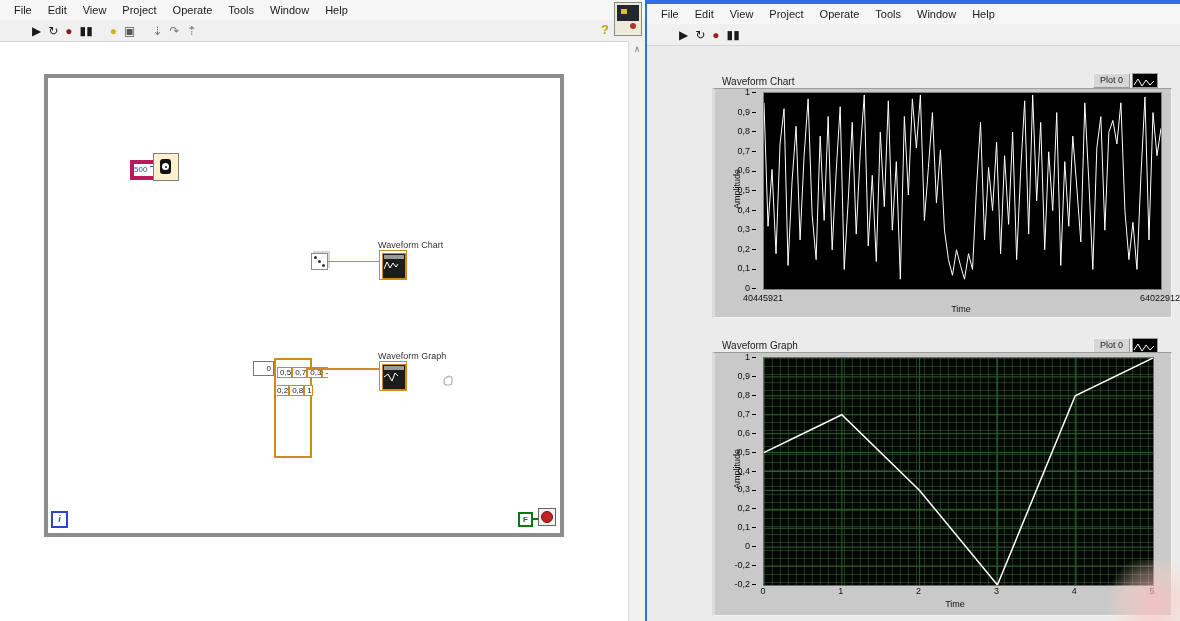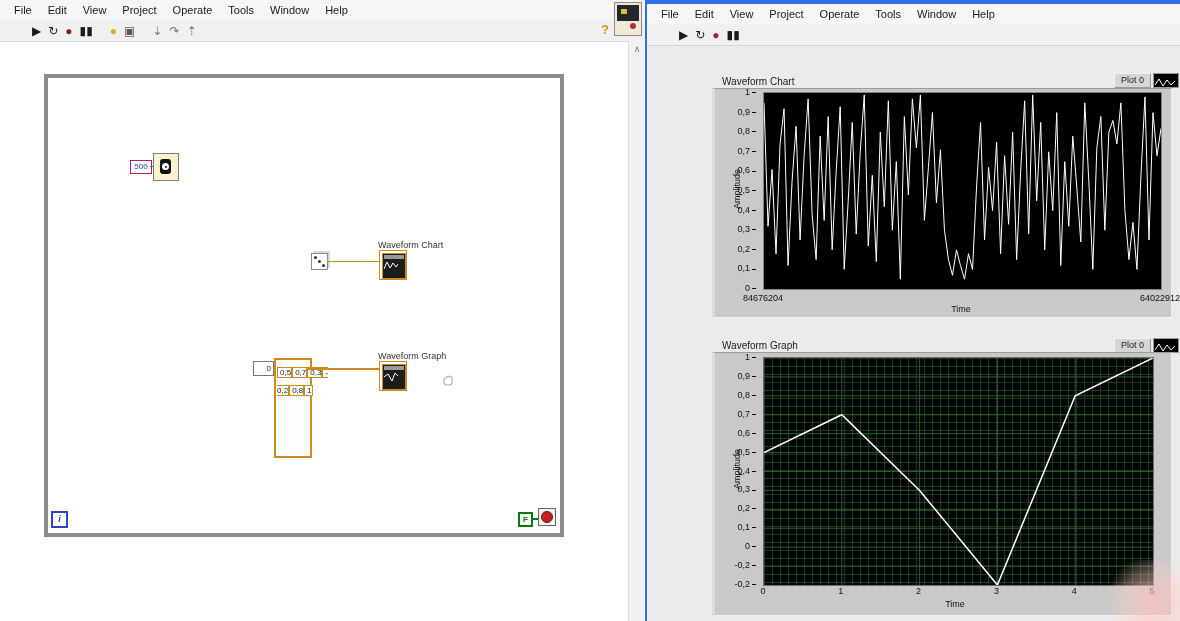--- a/index.html
+++ b/index.html
@@ -27,22 +27,22 @@
   #vi-icon .y{position:absolute;left:6px;top:6px;width:6px;height:5px;background:#e3bf27;}
   #vi-icon .r{position:absolute;right:5px;top:20px;width:6px;height:6px;background:#b23030;border-radius:50%;}
   #help-q{right:36px;top:22px;font-size:13px;font-weight:bold;color:#bfa40a;}
 
   #while-loop{left:44px;top:74px;width:512px;height:455px;border:4px solid #8c8c8c;background:#fff;}
 
   .nodelabel{font-size:9px;color:#333;white-space:nowrap;}
   .wire-o{background:#cf8a1e;}
   .wire-b{background:#3050c8;}
 
-  #const-500{left:130px;top:160px;width:20px;height:12px;border:1px solid #be185d;
-             font-size:8px;color:#2946c8;text-align:center;line-height:12px;background:#fff;}
+  #const-500{left:130px;top:160px;width:20px;height:12px;border:4px solid #be185d;
+             font-size:8px;color:#2946c8;text-align:left;line-height:12px;background:#fff;}
   #wait-node{left:153px;top:153px;width:24px;height:26px;background:#fbf2cd;border:1px solid #7d7d7d;}
   #wait-node .watch{position:absolute;left:6px;top:5px;width:11px;height:15px;background:#111;border-radius:3px;}
   #wait-node .face{position:absolute;left:8px;top:9px;width:7px;height:7px;background:#fff;border-radius:50%;}
   #wait-node .dot{position:absolute;left:11px;top:12px;width:2px;height:2px;background:#111;border-radius:50%;}
 
   #dice{left:311px;top:253px;width:15px;height:15px;background:#fff;border:1px solid #8a8a8a;
         box-shadow:2px -2px 0 #d8d8d8;}
   #dice i{position:absolute;width:3px;height:3px;background:#333;border-radius:50%;}
 
   .terminal{width:22px;height:24px;border:1px solid #cf8a1e;background:#fff;padding:2px;}
@@ -69,21 +69,21 @@
   #hand-cursor{left:440px;top:372px;opacity:.75;}
 
   
   #fp-window{left:645px;top:0;width:535px;height:621px;background:#ebebeb;border-left:2px solid #2e6ee6;}
   #fp-titlebar{left:0;top:0;width:100%;height:4px;background:#2e6ee6;}
   #fp-window .menubar{margin-top:4px;}
 
   .widget{background:#c9c9c9;border-top:1px solid #9c9c9c;border-left:3px solid #dcdcdc;
           border-right:1px solid #f2f2f2;border-bottom:1px solid #f2f2f2;}
   .panel-title{font-size:10px;color:#1a1a1a;}
-  .legend{height:15px;display:flex;align-items:center;margin-left:21px;}
+  .legend{height:15px;display:flex;align-items:center;}
   .legend .lab{font-size:9px;color:#222;background:#d6d6d6;border:1px solid #999;
                border-top-color:#f2f2f2;border-left-color:#f2f2f2;padding:0 6px;height:13px;line-height:13px;}
   .legend .ic{width:24px;height:13px;background:#000;border:1px solid #999;margin-left:2px;position:relative;}
 
   .plot{position:absolute;overflow:hidden;}
   #chart-plot{left:763px;top:92px;width:397px;height:196px;background:#000;border:1px solid #808080;}
   #graph-plot{left:763px;top:357px;width:389px;height:227px;background:#040804;border:1px solid #6a6a6a;
     background-image:
       repeating-linear-gradient(to right, rgba(70,130,70,.38) 0 1px, transparent 1px 8px),
       repeating-linear-gradient(to bottom, rgba(70,130,70,.38) 0 1px, transparent 1px 8px);}
@@ -227,21 +227,21 @@
     <span class="ytick" style="top: 156.8px;">0,2</span>
     <span class="ytick" style="top: 176.4px;">0,1</span>
     <span class="ytick" style="top: 196px;">0</span>
   </div>
 <div class="abs axis-name rot" style="left:707px;top:184px;width:60px;">Amplitude</div>
 <div class="abs plot" id="chart-plot">
     <svg width="397" height="196" style="display: block; pointer-events: none;">
       <polyline points="0,9.800000000000011 4.01010101010101,133.28 8.02020202020202,76.44 12.030303030303031,160.72 16.04040404040404,50.96000000000001 20.05050505050505,15.679999999999978 24.060606060606062,172.48 28.07070707070707,88.19999999999999 32.08080808080808,33.32000000000002 36.09090909090909,147 40.1010101010101,62.72 44.11111111111111,5.8799999999999955 48.121212121212125,121.52 52.131313131313135,166.6 56.14141414141414,43.120000000000005 60.151515151515156,127.4 64.16161616161617,23.52000000000001 68.17171717171718,156.8 72.18181818181819,78.4 76.19191919191918,13.719999999999999 80.2020202020202,176.4 84.21212121212122,107.8 88.22222222222221,29.400000000000006 92.23232323232322,141.12 96.24242424242425,58.80000000000001 100.25252525252526,1.960000000000008 104.26262626262627,152.88 108.27272727272727,82.32000000000001 112.28282828282828,168.56 116.29292929292929,39.19999999999999 120.30303030303031,113.68 124.31313131313132,7.840000000000003 128.32323232323233,137.2 132.33333333333331,68.6 136.34343434343435,186.2 140.35353535353536,23.52000000000001 144.36363636363637,101.92 148.37373737373738,5.8799999999999955 152.38383838383837,54.879999999999995 156.39393939393938,1.960000000000008 160.4040404040404,127.4 164.41414141414143,74.48 168.42424242424244,19.599999999999994 172.43434343434345,109.76 176.44444444444443,56.84 180.45454545454544,137.2 184.46464646464645,166.6 188.4747474747475,182.28 192.4848484848485,156.8 196.4949494949495,172.48 200.50505050505052,186.2 204.5151515151515,160.72 208.52525252525254,176.4 212.53535353535355,94.08 216.54545454545453,29.400000000000006 220.55555555555557,147 224.56565656565655,74.48 228.5757575757576,117.6 232.58585858585857,49 236.59595959595958,160.72 240.60606060606062,62.72 244.6161616161616,131.32 248.62626262626264,39.19999999999999 252.63636363636363,166.6 256.64646464646466,78.4 260.65656565656565,7.840000000000003 264.66666666666663,141.12 268.67676767676767,1.960000000000008 272.6868686868687,107.8 276.6969696969697,29.400000000000006 280.7070707070707,156.8 284.7171717171717,58.80000000000001 288.72727272727275,117.6 292.73737373737373,19.599999999999994 296.74747474747477,172.48 300.75757575757575,68.6 304.76767676767673,133.28 308.77777777777777,43.120000000000005 312.78787878787875,94.08 316.7979797979798,148.96 320.8080808080808,9.800000000000011 324.8181818181818,88.19999999999999 328.82828282828285,176.4 332.83838383838383,54.879999999999995 336.8484848484849,23.52000000000001 340.85858585858585,137.2 344.8686868686869,39.19999999999999 348.8787878787879,27.439999999999998 352.88888888888886,50.96000000000001 356.8989898989899,9.800000000000011 360.9090909090909,117.6 364.9191919191919,166.6 368.9292929292929,129.36 372.93939393939394,176.4 376.949494949495,82.32000000000001 380.95959595959596,3.920000000000016 384.969696969697,147 388.979797979798,19.599999999999994 392.989898989899,62.72 397,35.28" fill="none" stroke="#ffffff" stroke-width="1"></polyline>
     </svg>
   </div>
-<div class="abs xtick" style="left:718px;top:293px;width:90px;">84676204</div>
+<div class="abs xtick" style="left:718px;top:293px;width:90px;">40445921</div>
 <div class="abs xtick" style="left:1115px;top:293px;width:90px;">64022912</div>
 <div class="abs axis-name" style="left:911px;top:304px;width:100px;">Time</div>
 
 <div class="abs panel-title" style="left:722px;top:340px;">Waveform Graph</div>
 <div class="abs legend" style="left:1093px;top:338px;">
   <span class="lab">Plot 0</span>
   <span class="ic">
     <svg width="22" height="11" viewBox="0 0 22 11">
         <polyline points="1,8 5,2 9,9 13,3 17,8 21,4" fill="none" stroke="#fff" stroke-width="1"></polyline>
       </svg>

